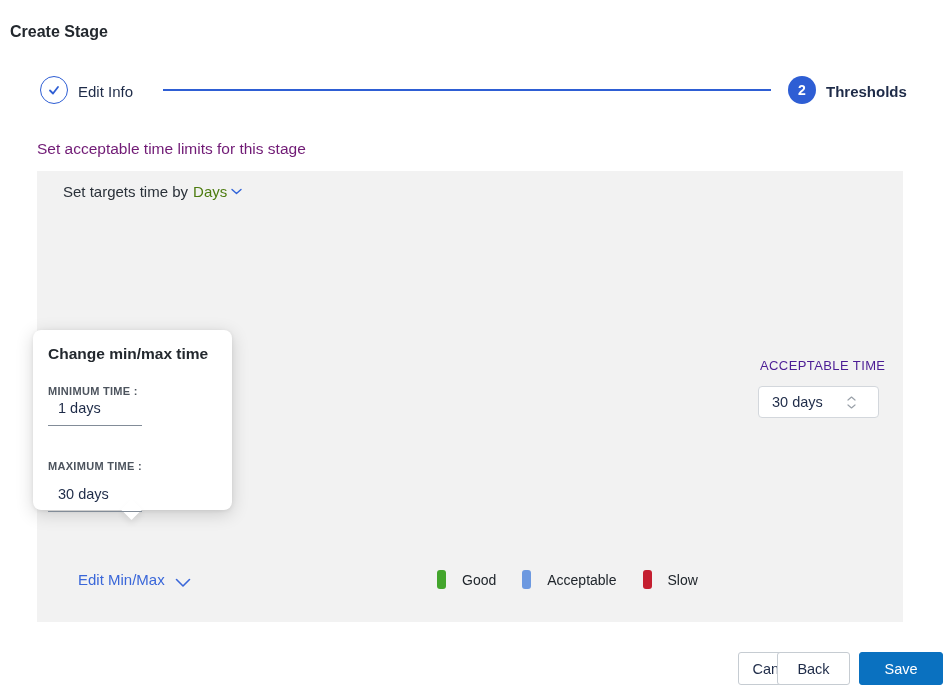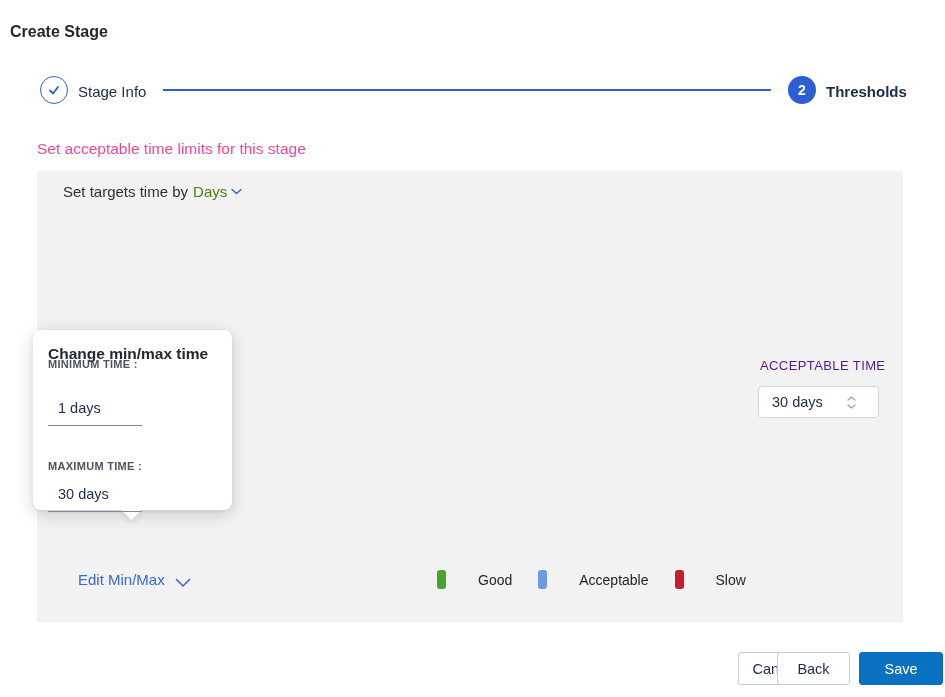--- a/index.html
+++ b/index.html
@@ -21,21 +21,21 @@
     width:28px; height:28px; border-radius:50%;
     display:flex; align-items:center; justify-content:center;
   }
   .step-circle.done { left:40px; top:76px; background:#fff; border:1.5px solid #2e5ed4; }
   .step-circle.active { left:788px; top:76px; background:#2e5ed4; color:#fff; font-size:14px; font-weight:600; }
   .step-label { top:83px; font-size:15px; color:#1e2b48; }
   .step-label.first { left:78px; font-weight:400; }
   .step-label.second { left:826px; font-weight:700; }
   .step-line { left:163px; top:89px; width:608px; height:1.5px; background:#2e5ed4; }
 
-  .subtitle { left:37px; top:140px; font-size:15.5px; color:#ec4899; }
+  .subtitle { left:37px; top:140px; font-size:15.5px; color:#701a75; }
 
   
   .panel { left:37px; top:171px; width:866px; height:451px; background:#f2f2f2; }
 
   .targets-row { left:26px; top:12px; font-size:15px; color:#2a3139; display:flex; align-items:center; gap:5px; }
   .targets-value { color:#4d7c0f; cursor:pointer; display:flex; align-items:center; gap:4px; }
 
   
   .slider-strip { left:193px; top:224px; width:510px; height:17px; }
   .slider-track {
@@ -77,41 +77,41 @@
   .spinner { display:flex; flex-direction:column; gap:3px; margin-left:2px; cursor:pointer; }
 
   
   .edit-minmax {
     left:41px; top:400px; display:flex; align-items:flex-end; gap:10px;
     font-size:15px; color:#3a67d9; cursor:pointer;
   }
 
   
   .legend { left:400px; top:399px; display:flex; align-items:center; gap:26px; }
-  .legend-item { display:flex; align-items:center; gap:32px; }
+  .legend-item { display:flex; align-items:center; gap:16px; }
   .legend-swatch { width:9px; height:19px; border-radius:3px; }
   .legend-swatch.good { background:#43a52c; }
   .legend-swatch.acceptable { background:#6d99e0; }
   .legend-swatch.slow { background:#c41f30; }
   .legend-label { font-size:14px; color:#20262c; }
 
   
   .popup {
     left:33px; top:330px; width:199px; height:180px;
     background:#fff; border-radius:8px;
     box-shadow:0 4px 18px rgba(0,0,0,0.16), 0 1px 4px rgba(0,0,0,0.08);
     z-index:10;
   }
   .popup-arrow {
     position:absolute; left:91px; bottom:-7px; width:15px; height:15px;
     background:#fff; transform:rotate(45deg);
     box-shadow:3px 3px 6px rgba(0,0,0,0.07);
   }
   .popup-title { left:15px; top:15px; font-size:15.5px; font-weight:700; color:#23282e; }
-  .popup-field-label { left:15px; top:28px; font-size:11px; font-weight:700; color:#4d545e; letter-spacing:0.3px; }
+  .popup-field-label { left:15px; top:55px; font-size:11px; font-weight:700; color:#4d545e; letter-spacing:0.3px; }
   .popup-field-label.maxl { top:130px; }
   .popup-input {
     position:absolute; left:15px; width:94px;
     border:none; border-bottom:1px solid #828c98; outline:none; background:transparent;
     padding:0 0 9px 10px; font-size:14.5px; color:#1e2b48;
     font-family:"Liberation Sans", sans-serif;
   }
   .popup-input.mini { top:70px; }
   .popup-input.maxi { top:156px; }
 
@@ -133,21 +133,21 @@
 
 <div class="abs page-title">Create Stage</div>
 
 <div class="abs step-circle done">
   <span>
     <svg width="14" height="14" viewBox="0 0 14 14">
         <polyline points="3,7.5 6,10.5 11,4" fill="none" stroke="#2e5ed4" stroke-width="1.8" stroke-linecap="round" stroke-linejoin="round"></polyline>
       </svg>
   </span>
 </div>
-<div class="abs step-label first">Stage Info</div>
+<div class="abs step-label first">Edit Info</div>
 <div class="abs step-line"></div>
 <div class="abs step-circle active">2</div>
 <div class="abs step-label second">Thresholds</div>
 
 <div class="abs subtitle">Set acceptable time limits for this stage</div>
 
 <div class="abs panel">
 
   <div class="abs targets-row">
     <span>Set targets time by</span>

